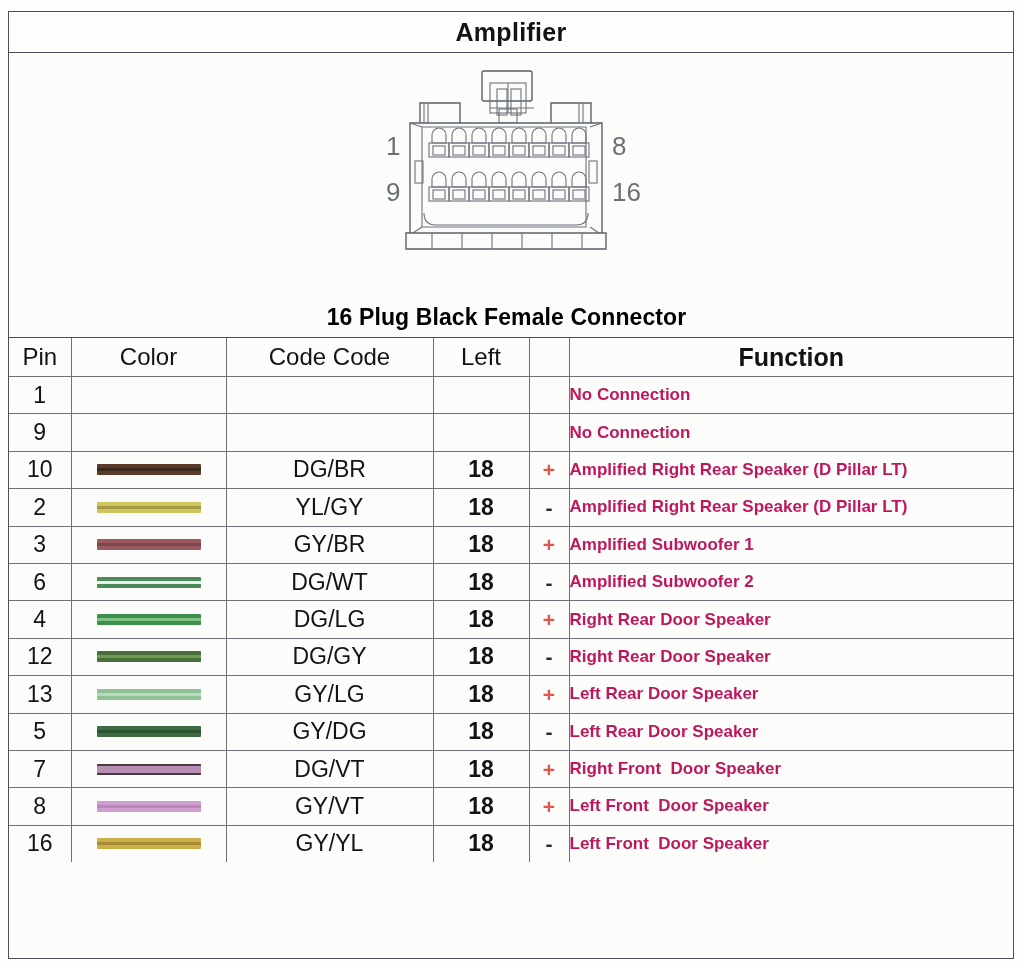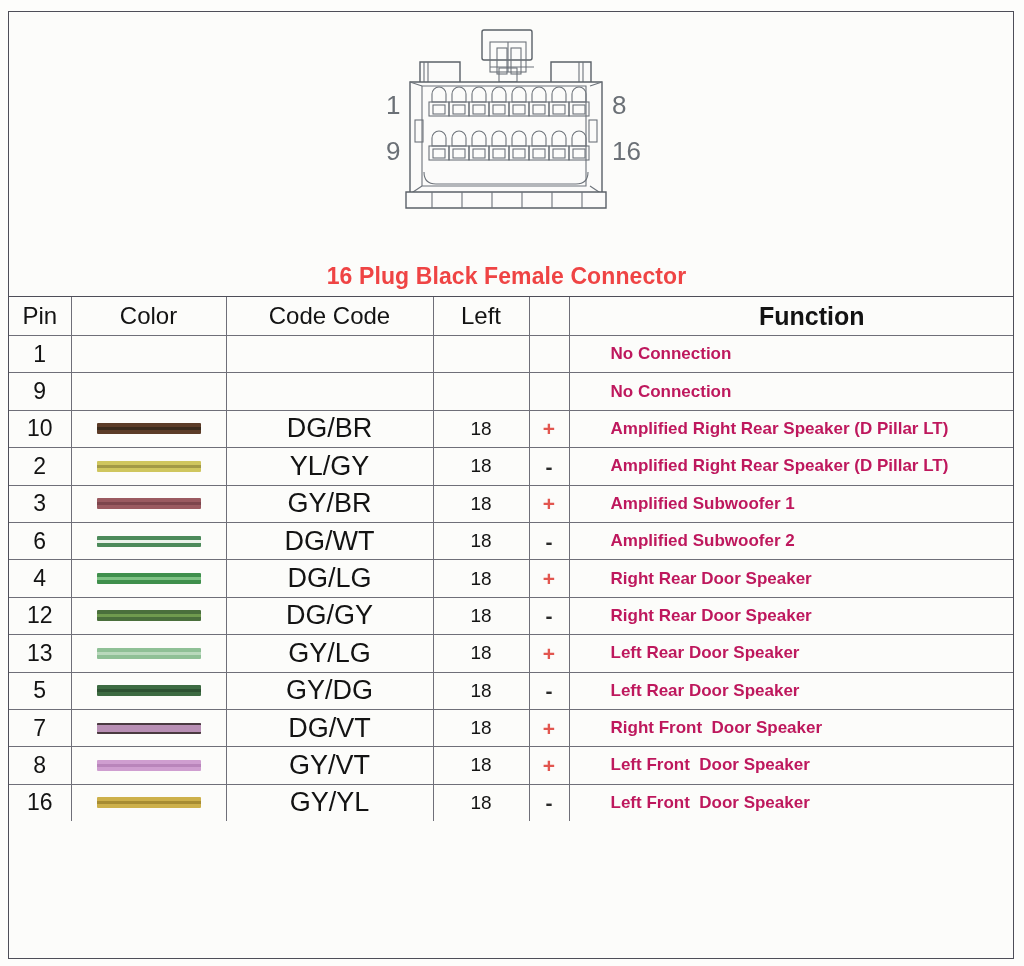--- a/index.html
+++ b/index.html
@@ -66,21 +66,21 @@
     margin-top: 12px;
   }
   .connector-caption {
     position: absolute;
     left: 0;
     right: 9px;
     bottom: 6px;
     text-align: center;
     font-size: 23px;
     font-weight: bold;
-    color: #ef4444;
+    color: #000000;
     letter-spacing: 0.1px;
   }
 
   
   table.pinout {
     width: 100%;
     border-collapse: collapse;
     table-layout: fixed;
   }
   table.pinout col.c-pin     { width: 62px; }
@@ -91,21 +91,21 @@
   table.pinout col.c-func    { width: auto; }
 
   table.pinout th,
   table.pinout td {
     border-right: 1px solid #6f6f78;
     border-bottom: 1px solid #6f6f78;
     padding: 0;
     background: #fcfcfa;
   }
   table.pinout th:last-child,
-  table.pinout td:last-child { border-right: none; padding-left: 41px; }
+  table.pinout td:last-child { border-right: none; }
   table.pinout tr:last-child td { border-bottom: none; }
 
   thead th {
     height: 38px;
     font-weight: normal;
     font-size: 24px;
     color: #131313;
     text-align: center;
     vertical-align: middle;
   }
@@ -116,22 +116,22 @@
   thead th.th-pol { border-right: 1px solid #6f6f78; }
 
   tbody td {
     height: 36.4px;
     vertical-align: middle;
     font-size: 23px;
     color: #131313;
     text-align: center;
   }
   td.cell-pin    { font-size: 23px; }
-  td.cell-code   { font-size: 27px; }
-  td.cell-gauge  { font-size: 19px; }
+  td.cell-code   { font-size: 23px; }
+  td.cell-gauge  { font-size: 23px; font-weight: bold; }
   td.cell-pol {
     font-size: 21px;
     font-weight: bold;
     line-height: 1;
   }
   td.cell-pol.pol-plus  { color: #e2564f; }
   td.cell-pol.pol-minus { color: #2a2a2a; }
   td.cell-func {
     text-align: left;
     padding-left: 12px;
@@ -164,20 +164,23 @@
   .conn-line-thin { fill: none; stroke: #6d737a; stroke-width: 1.1; }
   .conn-fill { fill: #fbfbfa; stroke: #5b6168; stroke-width: 1.4; }
   .conn-pinnum { fill: #6b7076; font-size: 26px; font-family: "Liberation Sans", sans-serif; }
 </style>
 </head>
 <body>
 
 <div class="sheet">
   <div class="frame">
 
+    <div class="title-band">
+      <span class="title-text">Amplifier</span>
+    </div>
 
     <div class="connector-band">
       <div class="connector-art">
         <svg width="290" height="190" viewBox="0 0 290 190">
 
           <rect class="conn-fill" x="116" y="6" width="50" height="30" rx="2"></rect>
           <rect class="conn-line-thin" x="124" y="18" width="36" height="30"></rect>
           <line class="conn-line-thin" x1="142" y1="18" x2="142" y2="48"></line>
           <rect class="conn-line-thin" x="131" y="24" width="10" height="26"></rect>
           <rect class="conn-line-thin" x="145" y="24" width="10" height="26"></rect>

